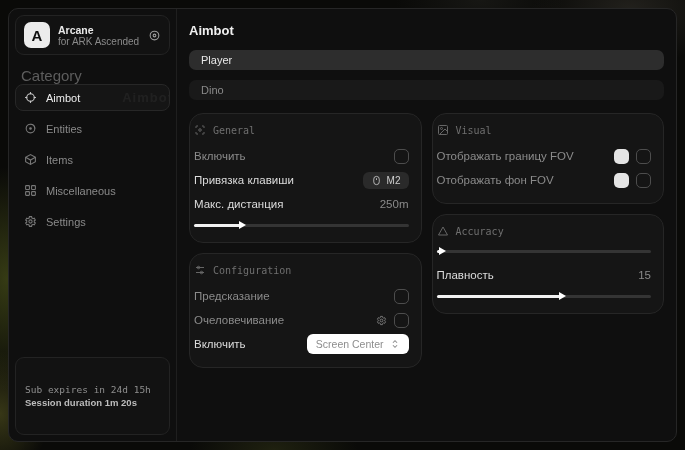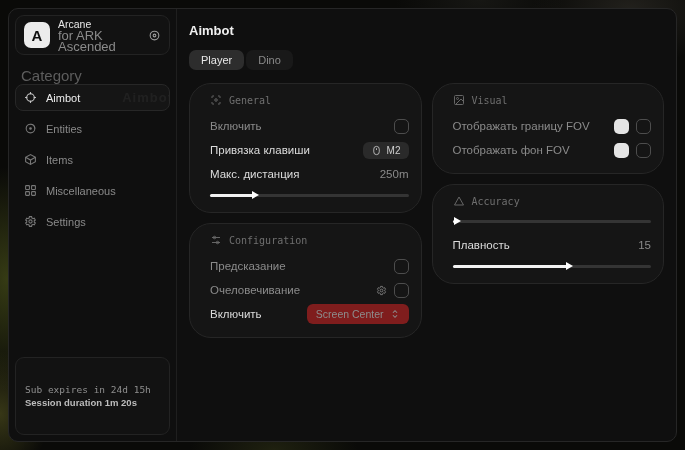--- a/index.html
+++ b/index.html
@@ -42,22 +42,22 @@
     padding:6px 8px; height:40px;
   }
   .logo {
     width:26px; height:26px; border-radius:7px;
     background:#ececec; color:#111;
     font-weight:bold; font-size:15px;
     display:flex; align-items:center; justify-content:center;
     flex:0 0 26px;
   }
   .app-names { flex:1; min-width:0; }
-  .app-title { color:#e8e8e8; font-size:10.5px; font-weight:normal; line-height:12px; }
-  .app-sub { color:#8a8a8a; font-size:13px; line-height:11px; }
+  .app-title { color:#e8e8e8; font-size:10.5px; font-weight:bold; line-height:12px; }
+  .app-sub { color:#8a8a8a; font-size:10px; line-height:11px; }
   .side-header .hicon { color:#9a9a9a; }
   .category {
     color:#5d5d5d; font-size:15px;
     margin:12px 6px 0 6px;
   }
   .nav { display:flex; flex-direction:column; gap:4px; }
   .nav-item {
     display:flex; align-items:center; gap:9px;
     padding:6px 8px; border-radius:8px;
     color:#8a8a8a; font-size:11px;
@@ -87,33 +87,33 @@
     font-family:"DejaVu Sans Mono", monospace;
     color:#8f8f8f; font-size:9.5px; line-height:13px;
     white-space:nowrap;
   }
   .session-duration {
     color:#bdbdbd; font-size:9.5px; font-weight:bold; line-height:13px;
   }
   
   .main { flex:1; padding:14px 12px 12px 12px; overflow:hidden; }
   .page-title { color:#f0f0f0; font-weight:bold; font-size:13px; }
-  .tabs { display:flex; gap:2px; margin-top:12px; }
+  .tabs { display:flex; gap:10px; margin-top:12px;flex-direction:column; }
   .tab {
     font-size:11px; padding:4px 12px; border-radius:7px;
     background:#191919; color:#8a8a8a; cursor:pointer;
   }
   .tab.active { background:#2d2d2d; color:#e9e9e9; }
   .columns { display:flex; gap:10px; margin-top:13px; align-items:flex-start; }
   .col { display:flex; flex-direction:column; gap:10px; width:235px; }
   .card {
     background:#151515;
     border:1px solid #262626;
-    border-radius:22px;
-    padding:10px 12px 12px 20px;
+    border-radius:14px;
+    padding:10px 12px 12px 4px;
   }
   .card-header {
     display:flex; align-items:center; gap:7px;
     color:#6f6f6f;
     font-family:"DejaVu Sans Mono", monospace;
     font-size:10px;
     margin-bottom:9px;
   }
   .card-header .cicon { display:flex; opacity:.9; }
   .row {
@@ -135,21 +135,21 @@
   }
   .keybind {
     display:flex; gap:5px;
     background:#2a2a2a; border-radius:6px;
     padding:3px 8px; color:#cfcfcf; font-size:10px;
     cursor:pointer;
   }
   .keybind .kicon { display:flex; color:#bdbdbd; }
   .dropdown {
     display:flex; align-items:center; gap:6px;
-    background:#7f1d1d; border-radius:6px;
+    background:#ffffff; border-radius:6px;
     padding:4px 9px; color:#8d8d8d; font-size:10.5px;
     cursor:pointer;
   }
   .slider { position:relative; height:10px; margin-top:5px; cursor:pointer; }
   .slider .track {
     position:absolute; left:0; right:0; top:4px; height:3px;
     background:#343434; border-radius:2px;
   }
   .slider .fill {
     position:absolute; left:0; top:4px; height:3px;

